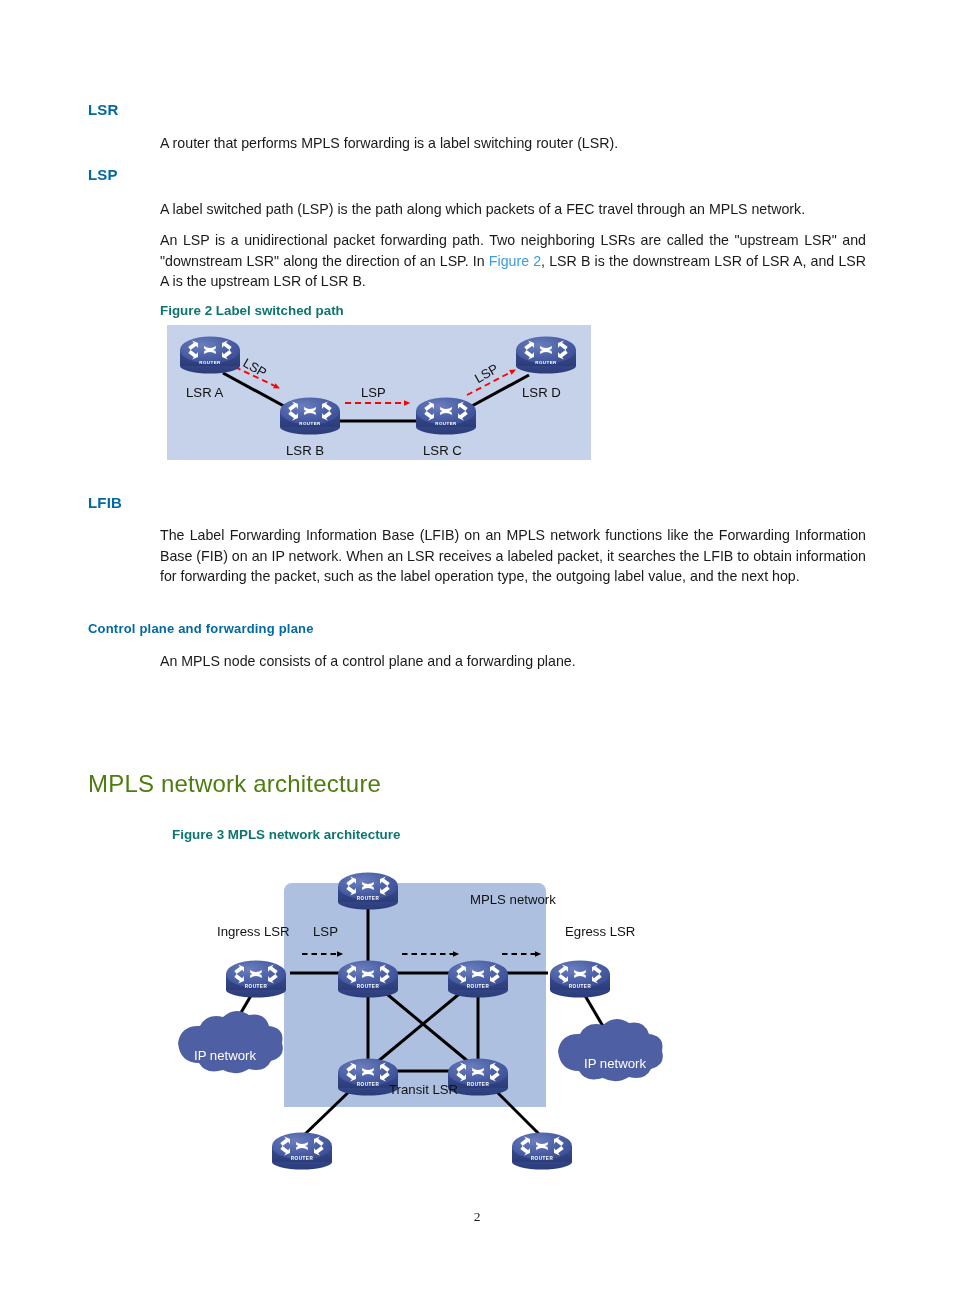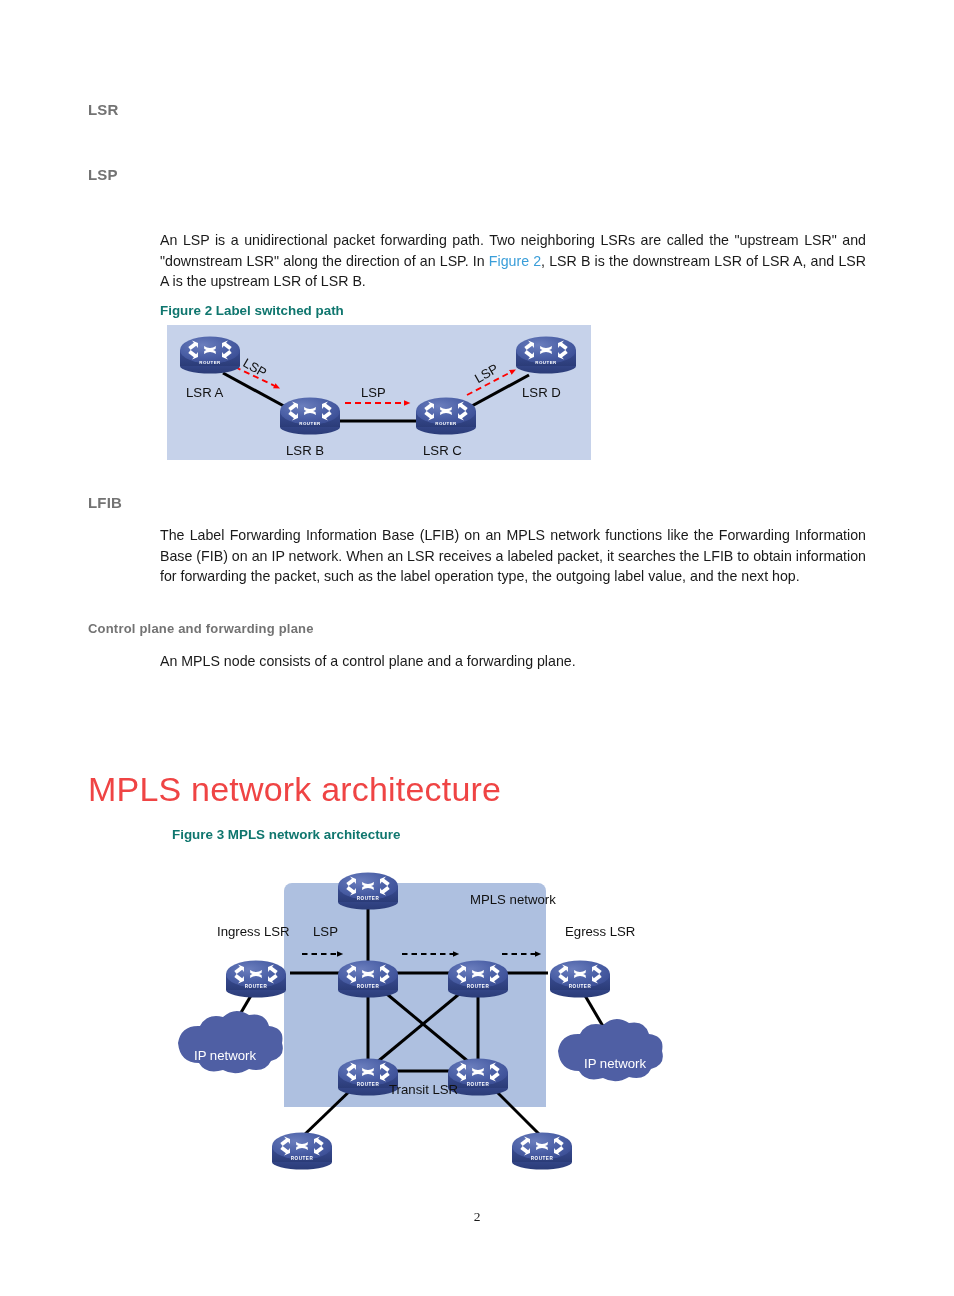--- a/index.html
+++ b/index.html
@@ -17,33 +17,33 @@
   }
 
   .page {
     position: absolute;
     inset: 0;
   }
 
   
   .h2 {
     position: absolute;
-    color: #737373;
+    color: #0369a1;
     font-weight: bold;
     font-size: 15px;
     letter-spacing: 0.2px;
   }
   .h2.sub {
     font-size: 13px;
   }
   .h1 {
     position: absolute;
-    color: #ef4444;
+    color: #4d7c0f;
     font-weight: normal;
-    font-size: 34px;
+    font-size: 24px;
     letter-spacing: 0.2px;
   }
   .body-p {
     position: absolute;
     font-size: 14.2px;
     line-height: 20.5px;
     color: #1a1a1a;
     text-align: justify;
   }
   .body-p.nojust { text-align: left; }
@@ -108,22 +108,24 @@
     color: #111;
     white-space: nowrap;
   }
 </style>
 </head>
 <body>
 
 <div class="page">
 
   <div class="h2" style="left:88px; top:101px;">LSR</div>
+  <div class="body-p nojust" style="left:160px; top:133px; width:704px;">A router that performs MPLS forwarding is a label switching router (LSR).</div>
 
   <div class="h2" style="left:88px; top:166px;">LSP</div>
+  <div class="body-p nojust" style="left:160px; top:199px; width:706px;">A label switched path (LSP) is the path along which packets of a FEC travel through an MPLS network.</div>
 
   <div class="body-p" style="left:160px; top:230px; width:706px;">
     <span>An LSP is a unidirectional packet forwarding path. Two neighboring LSRs are called the "upstream LSR" and "downstream LSR" along the direction of an LSP. In </span><span class="xref">Figure 2</span><span>, LSR B is the downstream LSR of LSR A, and LSR A is the upstream LSR of LSR B.</span>
   </div>
 
   <div class="figcap" style="left:160px; top:303px;">Figure 2 Label switched path</div>
 
   <div class="figbox" style="left:167px; top:325px; width:424px; height:135px;">
     <div class="fig2-bg"></div>
 

